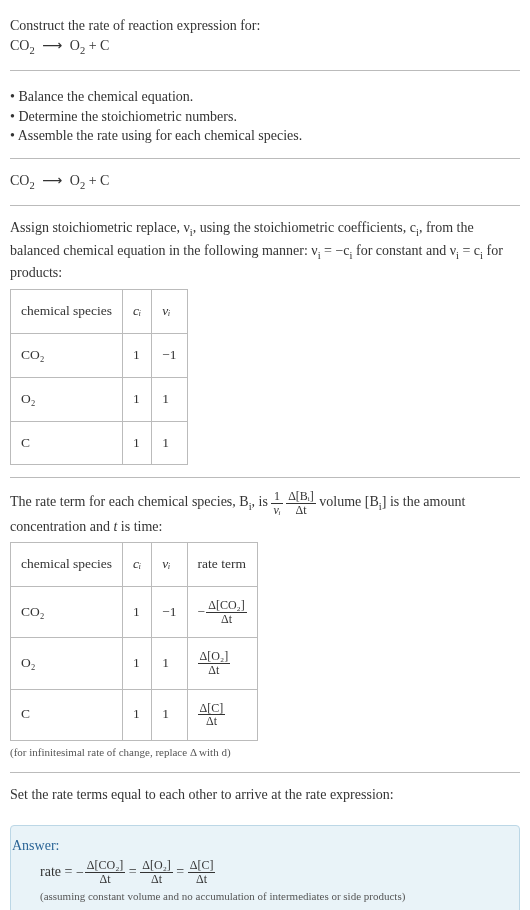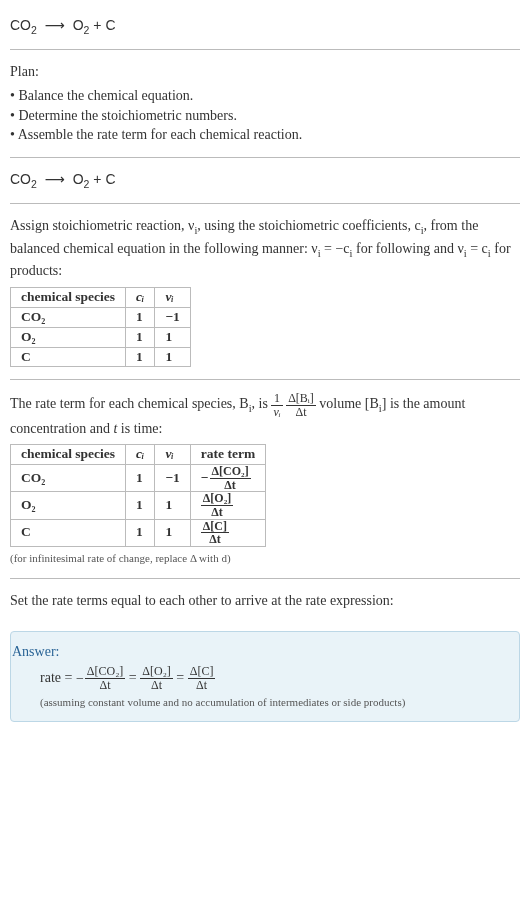--- a/index.html
+++ b/index.html
@@ -14,35 +14,35 @@
   }
   .section {
     padding: 8px 0;
   }
   hr.sep {
     border: none;
     border-top: 1px solid #bbb;
     margin: 4px 0;
   }
   .eq {
-    font-family: Liberation Sans, sans-serif;
+    font-family: Liberation Serif, serif;
   }
   sub { font-size: 0.75em; vertical-align: sub; }
   .arrow { padding: 0 4px; }
   ul.plan { list-style: none; padding-left: 0; margin-top: 4px; }
   ul.plan li::before { content: "• "; }
   table.data {
     border-collapse: collapse;
     margin-top: 6px;
   }
   table.data th, table.data td {
     border: 1px solid #bbb;
-    padding: 0 10px;
+    padding: 12px 10px;
     text-align: left;
-    font-weight: bold;
+    font-weight: normal;
     font-size: 13.5px;
   }
   table.data th { background: #fff; }
   .frac {
     display: inline-block;
     vertical-align: middle;
     text-align: center;
     font-size: 12px;
     line-height: 1.05;
   }
@@ -59,53 +59,53 @@
   .answer-box .label { color: #2a6496; margin-bottom: 4px; }
   .answer-box .note { font-size: 11px; color: #555; margin-top: 4px; padding-left: 28px;}
   .rate-line { padding-left: 28px; }
   .inline-mid { vertical-align: middle; }
   .neg { margin-right:1px; }
 </style>
 </head>
 <body>
 
 <div class="section">
+  <div>Construct the rate of reaction expression for:</div>
   <div class="eq">
     <span>CO</span><sub>2</sub>
     <span class="arrow">⟶</span>
     <span>O</span><sub>2</sub><span> + </span><span>C</span>
   </div>
 </div>
 
 <hr class="sep">
 
 <div class="section">
-  <div>Plan:</div>
   <ul class="plan">
     <li>Balance the chemical equation.</li>
     <li>Determine the stoichiometric numbers.</li>
-    <li>Assemble the rate term for each chemical reaction.</li>
+    <li>Assemble the rate using for each chemical species.</li>
   </ul>
 </div>
 
 <hr class="sep">
 
 <div class="section">
   <div class="eq">
     <span>CO</span><sub>2</sub>
     <span class="arrow">⟶</span>
     <span>O</span><sub>2</sub><span> + </span><span>C</span>
   </div>
 </div>
 
 <hr class="sep">
 
 <div class="section">
   <div>
-    <span>Assign stoichiometric reaction, ν</span><sub>i</sub><span>, using the stoichiometric coefficients, c</span><sub>i</sub><span>, from the balanced chemical equation in the following manner: ν</span><sub>i</sub><span> = −c</span><sub>i</sub><span> for following and ν</span><sub>i</sub><span> = c</span><sub>i</sub><span> for products:</span>
+    <span>Assign stoichiometric replace, ν</span><sub>i</sub><span>, using the stoichiometric coefficients, c</span><sub>i</sub><span>, from the balanced chemical equation in the following manner: ν</span><sub>i</sub><span> = −c</span><sub>i</sub><span> for constant and ν</span><sub>i</sub><span> = c</span><sub>i</sub><span> for products:</span>
   </div>
   <table class="data">
     <tbody>
         <tr>
       <th>chemical species</th>
       <th><i>cᵢ</i></th>
       <th><i>νᵢ</i></th>
     </tr>
     <tr>
       <td>CO₂</td>

